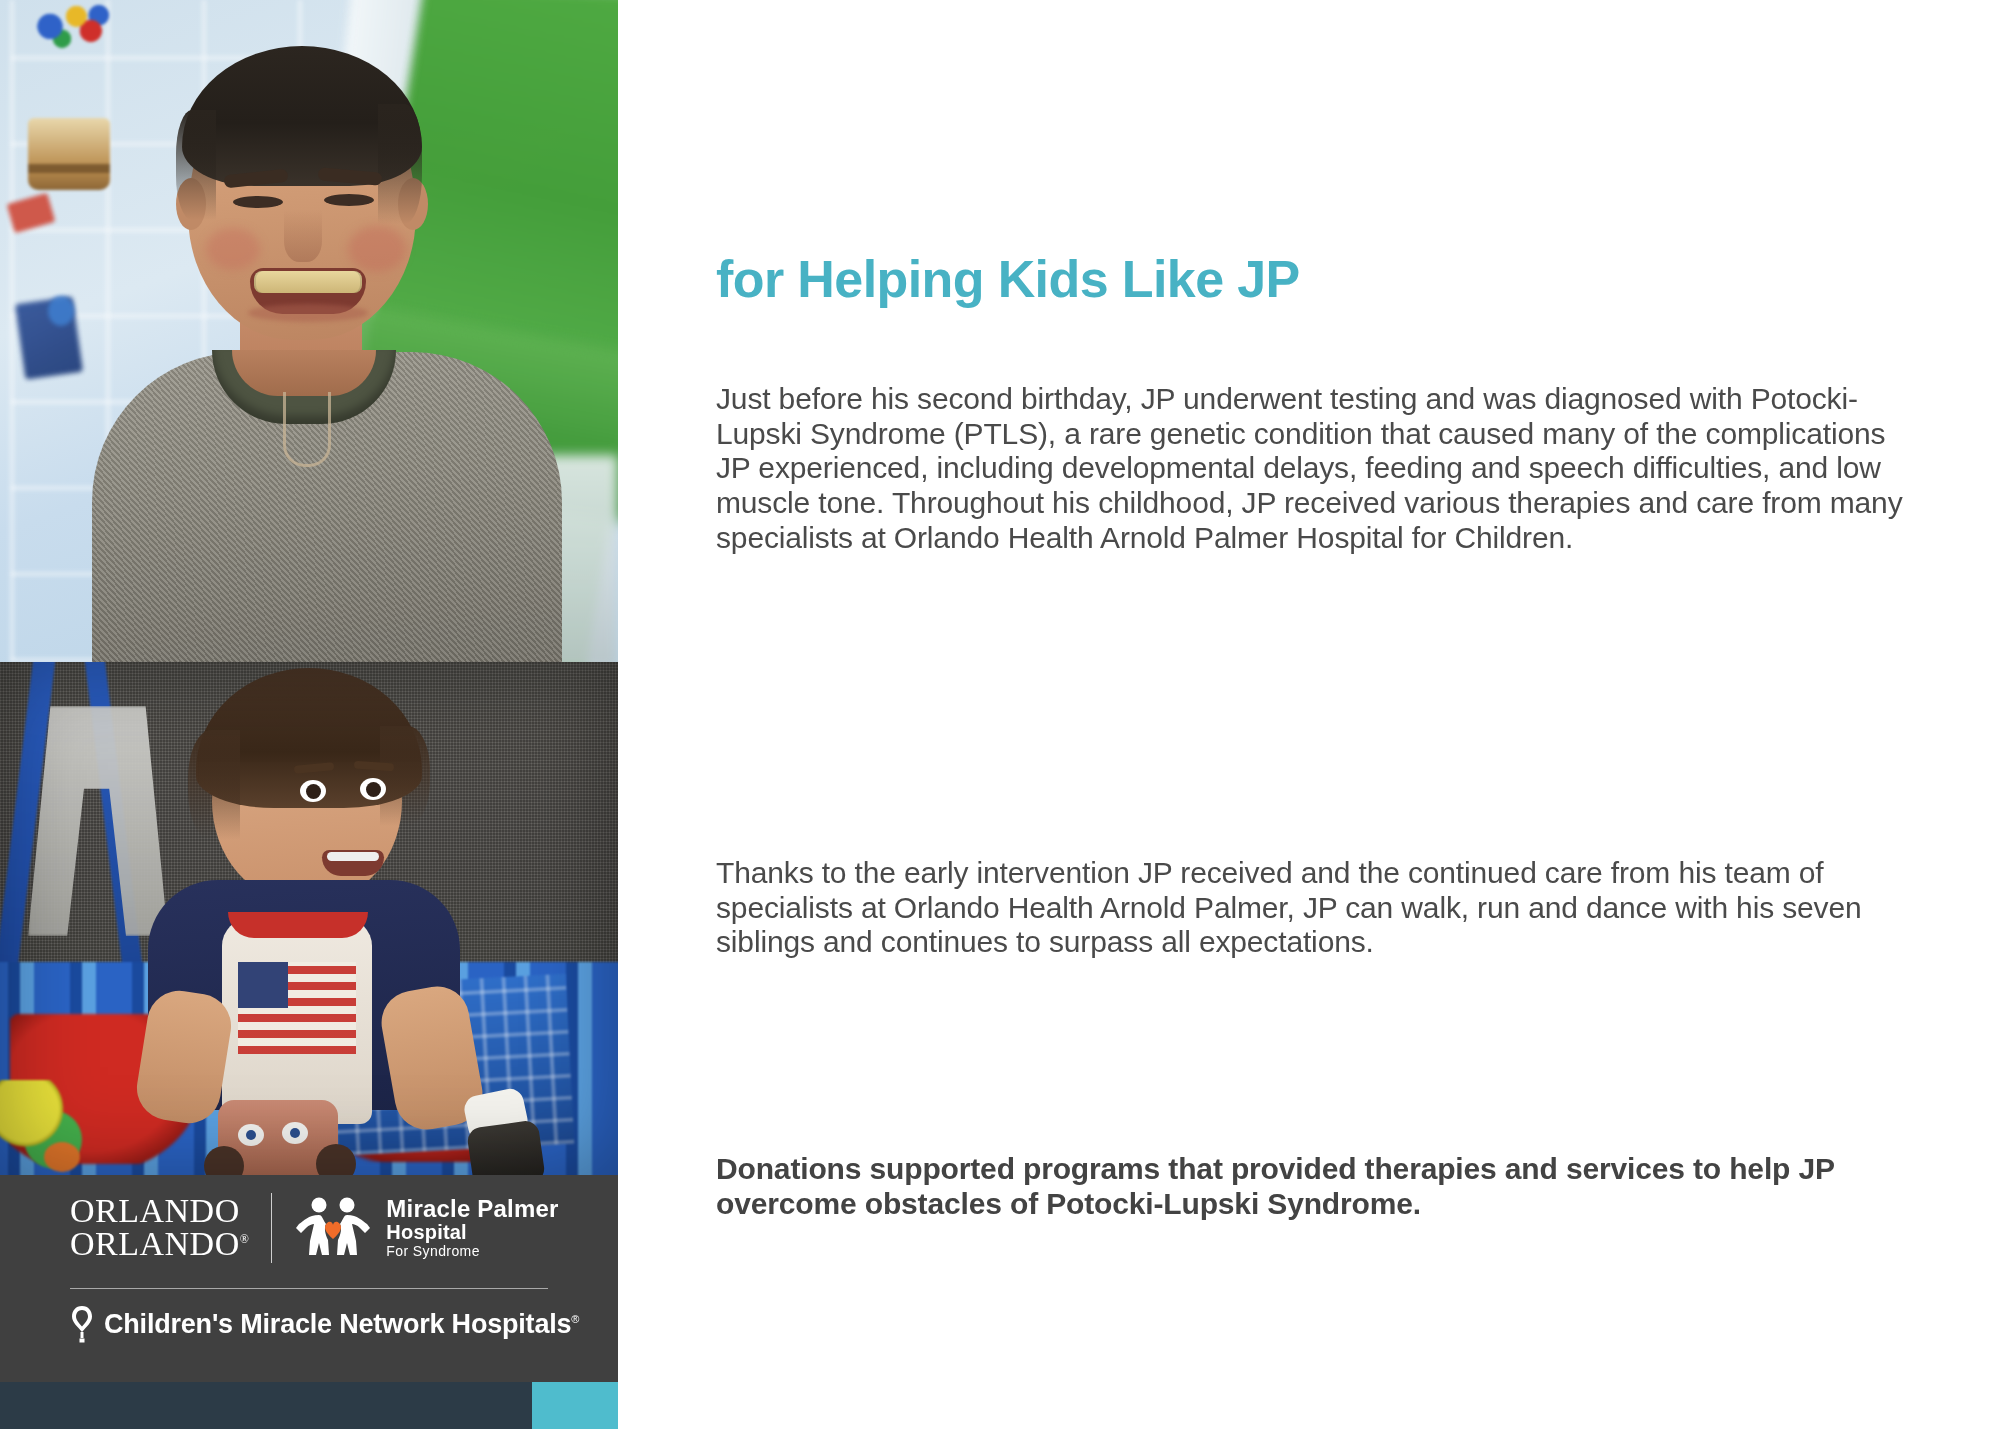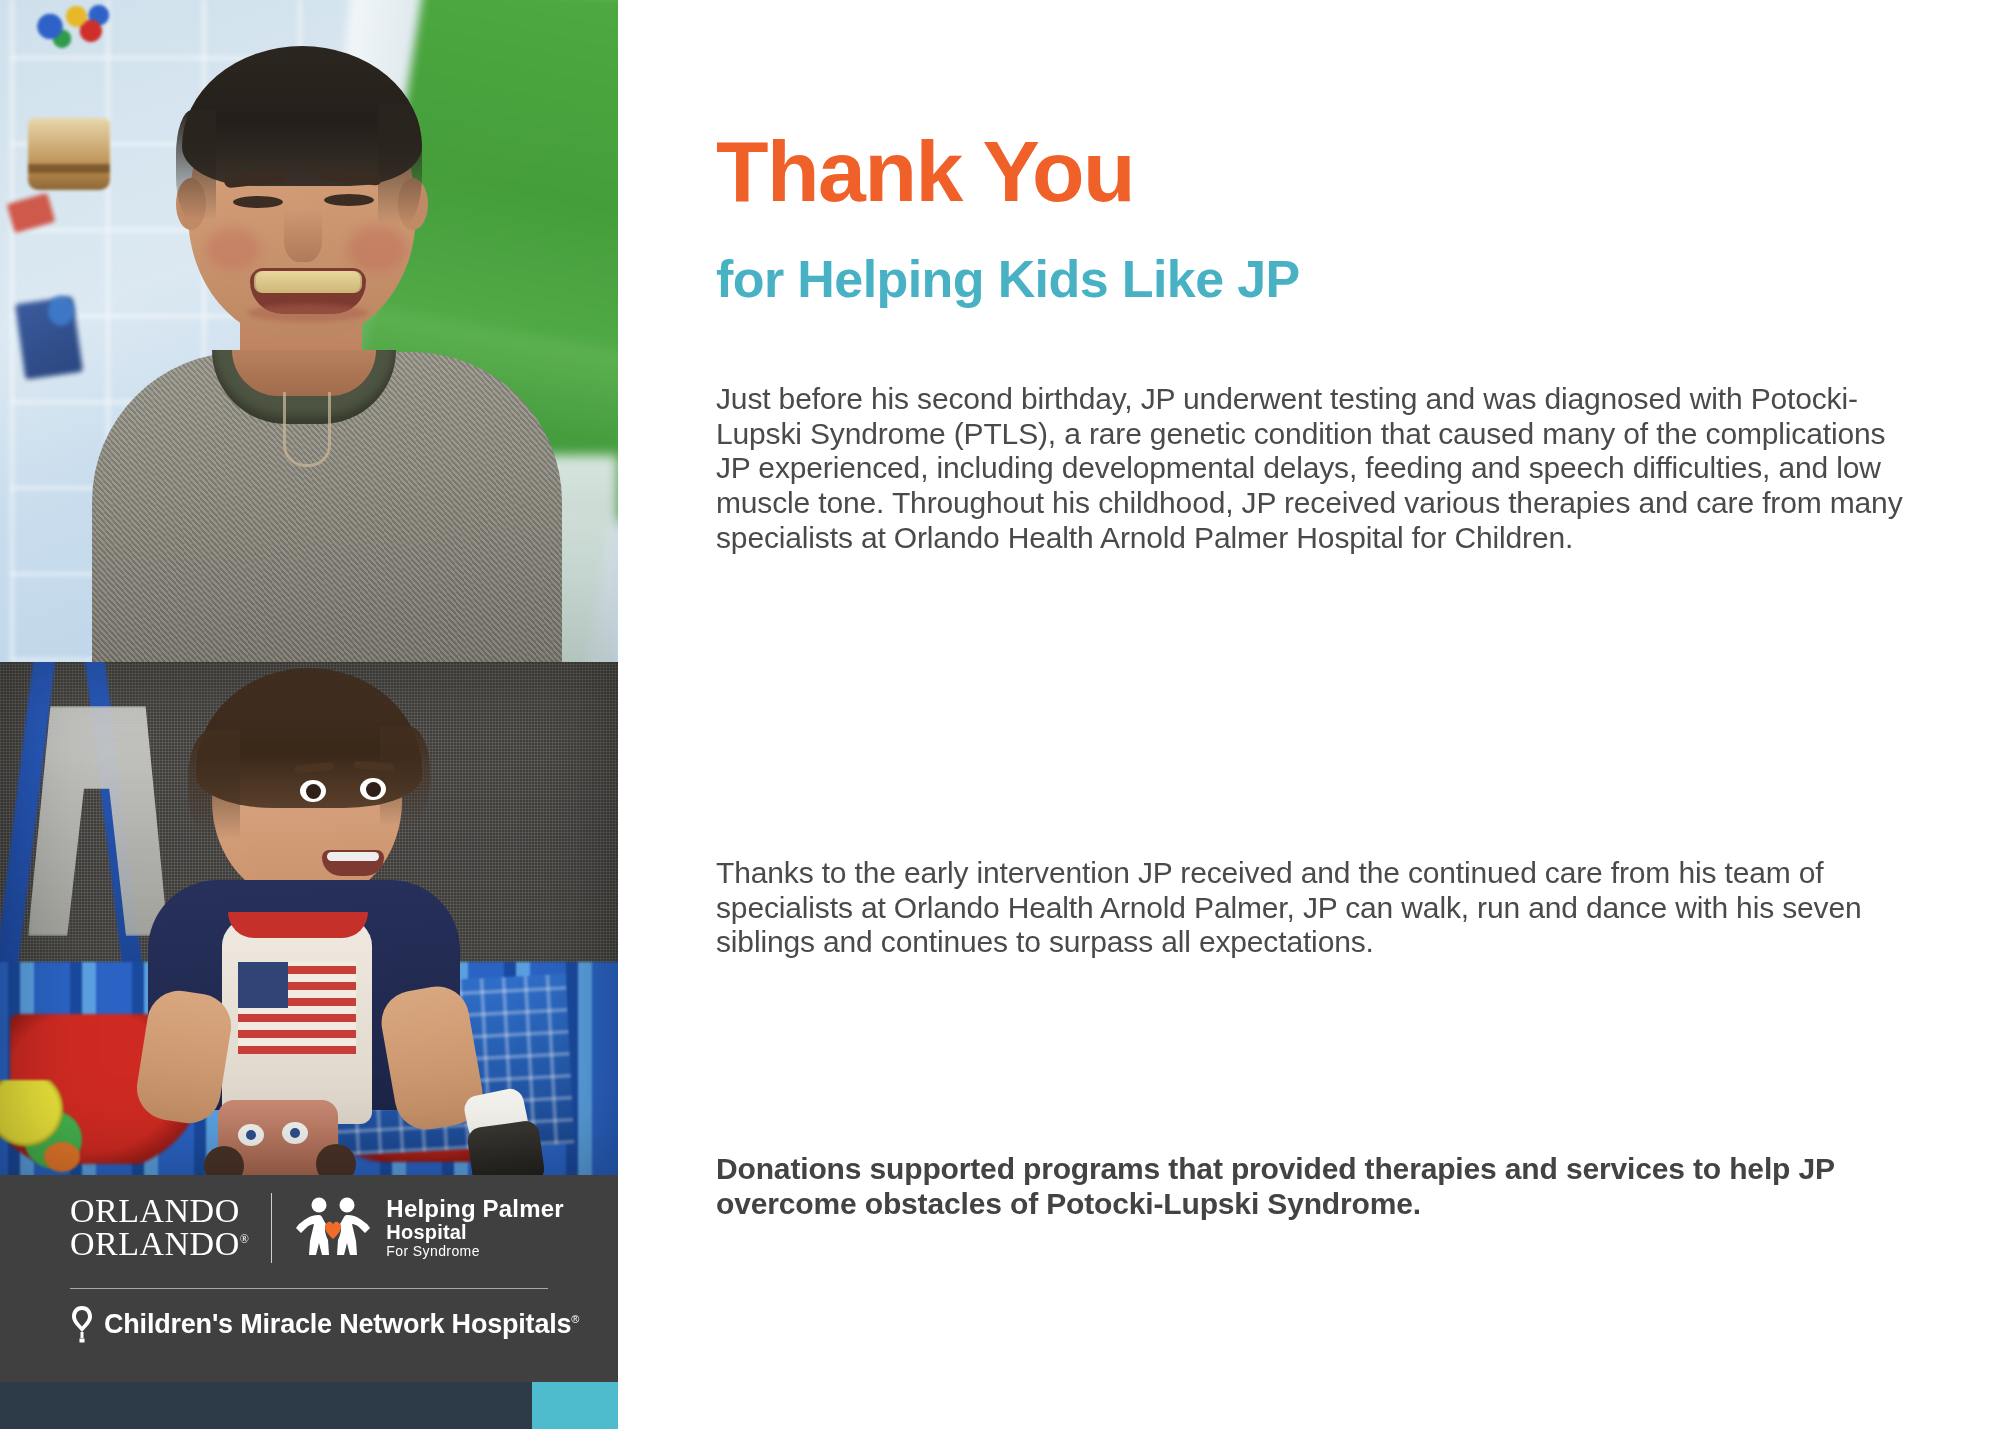--- a/index.html
+++ b/index.html
@@ -417,21 +417,21 @@
 
         <svg class="ap-mark" viewBox="0 0 78 62">
           <circle cx="25" cy="8" r="7.5" fill="#fff"></circle>
           <circle cx="53" cy="8" r="7.5" fill="#fff"></circle>
           <path d="M25 18 C14 18 10 24 5 27 L2 31 L7 36 L12 31 C15 28 18 27 20 27 L16 44 L15 58 L22 58 L25 46 L28 58 L35 58 L34 43 C31 37 30 31 32 27 C28 21 28 18 25 18 Z" fill="#fff"></path>
           <path d="M53 18 C64 18 68 24 73 27 L76 31 L71 36 L66 31 C63 28 60 27 58 27 L62 44 L63 58 L56 58 L53 46 L50 58 L43 58 L44 43 C47 37 48 31 46 27 C50 21 50 18 53 18 Z" fill="#fff"></path>
           <path d="M39 42 C31 35 29 30 33 26 C36 23 39 26 39 28 C39 26 42 23 45 26 C49 30 47 35 39 42 Z" fill="#f06c29"></path>
         </svg>
 
         <div class="ap-text">
-          <div class="ap-t1">Helping Palmer</div>
+          <div class="ap-t1">Miracle Palmer</div>
           <div class="ap-t2">Hospital</div>
           <div class="ap-t3">For Syndrome</div>
         </div>
       </div>
 
       <div class="band-rule"></div>
 
       <div class="cmn-row">
         <svg class="cmn-balloon" viewBox="0 0 24 38">
           <path d="M12 1 C5.5 1 2 6 2 11.5 C2 17.5 8 22 12 27 C16 22 22 17.5 22 11.5 C22 6 18.5 1 12 1 Z M12 5 C15.5 5 18 7.8 18 11.5 C18 15 15 18 12 21.5 C9 18 6 15 6 11.5 C6 7.8 8.5 5 12 5 Z" fill="#fff"></path>
@@ -440,21 +440,20 @@
         </svg>
         <div class="cmn-text"><span>Children's Miracle Network Hospitals</span><span class="cmn-reg">®</span></div>
       </div>
     </div>
 
     <div class="bar-navy"></div>
     <div class="bar-teal"></div>
   </div>
 
   <div class="content">
-    <div class="title">Thank You</div>
     <div class="subtitle">for Helping Kids Like JP</div>
 
     <p class="body-p" id="para1">Just before his second birthday, JP underwent testing and was diagnosed with Potocki-Lupski Syndrome (PTLS), a rare genetic condition that caused many of the complications JP experienced, including developmental delays, feeding and speech difficulties, and low muscle tone. Throughout his childhood, JP received various therapies and care from many specialists at Orlando Health Arnold Palmer Hospital for Children.</p>
     <p class="body-p" id="para2">Thanks to the early intervention JP received and the continued care from his team of specialists at Orlando Health Arnold Palmer, JP can walk, run and dance with his seven siblings and continues to surpass all expectations.</p>
     <p class="body-p bold" id="para3">Donations supported programs that provided therapies and services to help JP overcome obstacles of Potocki-Lupski Syndrome.</p>
   </div>
 
 </div>
 
 </body></html>

